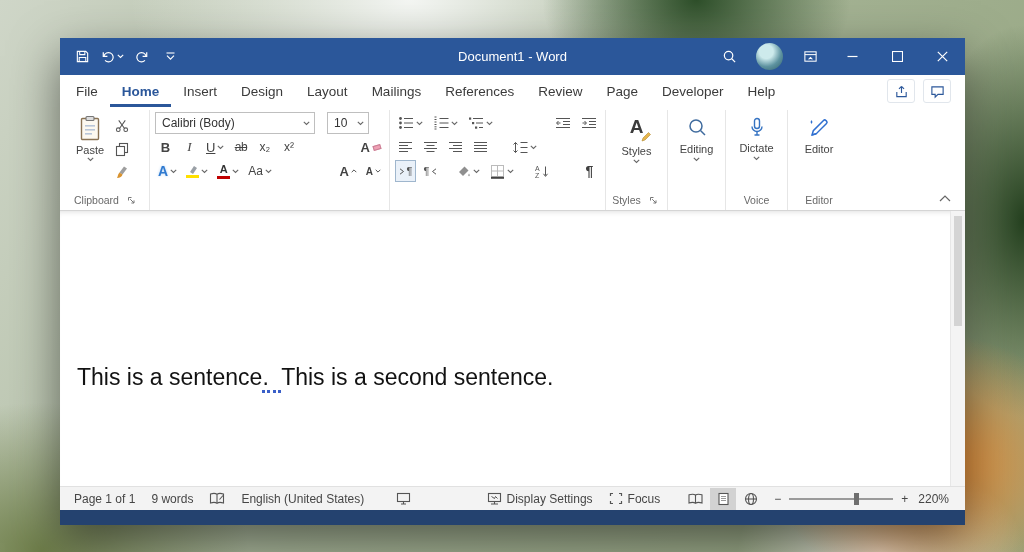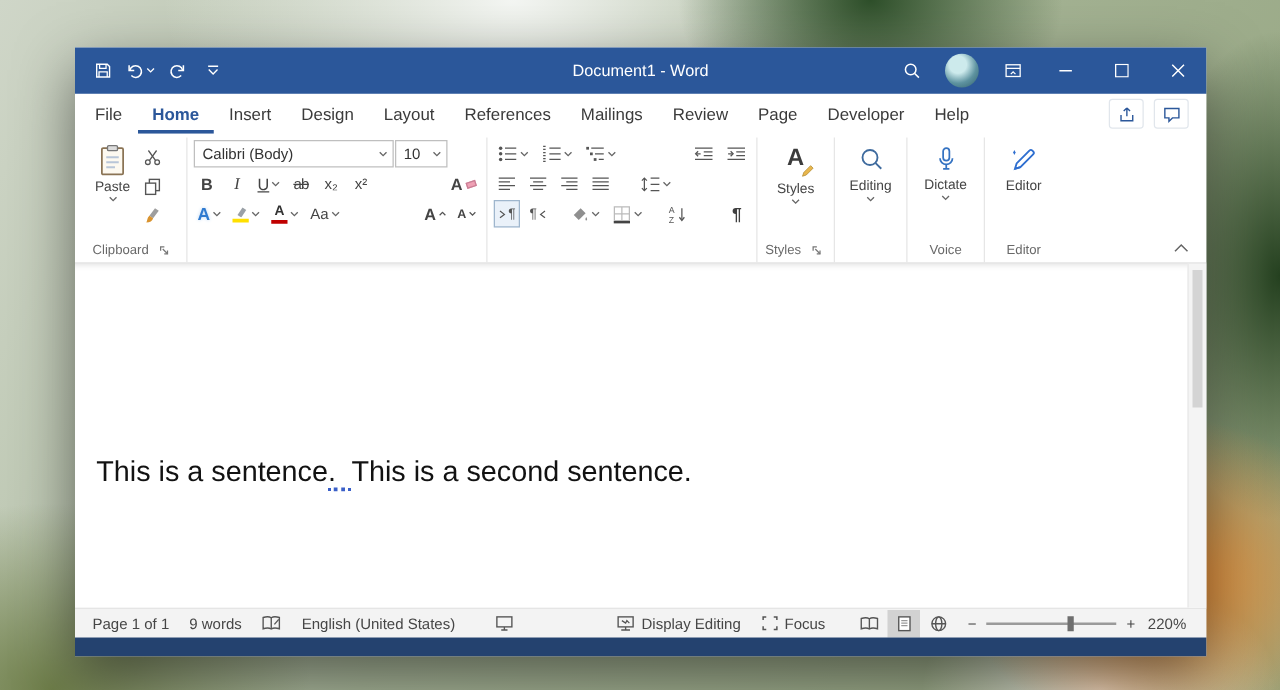--- a/index.html
+++ b/index.html
@@ -166,22 +166,22 @@
       </button>
     </div>
   </div>
 
   <div class="tabrow">
     <button class="tab">File</button>
     <button class="tab active">Home</button>
     <button class="tab">Insert</button>
     <button class="tab">Design</button>
     <button class="tab">Layout</button>
+    <button class="tab">Mailings</button>
     <button class="tab">References</button>
-    <button class="tab">Mailings</button>
     <button class="tab">Review</button>
     <button class="tab">Page</button>
     <button class="tab">Developer</button>
     <button class="tab">Help</button>
     <div class="tabrow-right">
       <button class="mini-frame">
         <svg width="15" height="15" viewBox="0 0 16 16">
             <path d="M8 2.5v7M8 2.5L5.3 5.2M8 2.5l2.7 2.7" fill="none" stroke="#2b579a" stroke-width="1.2"></path>
             <path d="M3 8.5v5h10v-5" fill="none" stroke="#2b579a" stroke-width="1.2"></path>
           </svg>
@@ -246,21 +246,21 @@
     </div>
 
     <div class="group" style="width:240px">
       <div class="font-row">
         <div class="combo" style="width:160px">
           <span class="val">Calibri (Body)</span>
           <svg width="7" height="5" viewBox="0 0 7 5">
               <path d="M0.8 0.8L3.5 3.5L6.2 0.8" fill="none" stroke="#666" stroke-width="1.1"></path>
             </svg>
         </div>
-        <div class="combo" style="width:42px;margin-left:1px">
+        <div class="combo" style="width:42px;margin-left:12px">
           <span class="val">10</span>
           <svg width="7" height="5" viewBox="0 0 7 5">
               <path d="M0.8 0.8L3.5 3.5L6.2 0.8" fill="none" stroke="#666" stroke-width="1.1"></path>
             </svg>
         </div>
       </div>
       <div class="font-row" style="gap:3px">
         <button class="gbtn fmt-b">B</button>
         <button class="gbtn fmt-i">I</button>
         <button class="gbtn">
@@ -562,21 +562,21 @@
           <path d="M5 12h5M7.5 9.5V12" stroke="#555" stroke-width="1.1"></path>
         </svg>
     </button>
 
     <button class="sb-item" style="margin-left:auto">
       <svg width="15" height="13" viewBox="0 0 15 13">
           <rect x="1.5" y="1.5" width="12" height="8" fill="none" stroke="#555" stroke-width="1.1"></rect>
           <path d="M4 12h7M7.5 9.5V12" stroke="#555" stroke-width="1.1"></path>
           <path d="M4.5 4.5l3 2 1-2 2 2" fill="none" stroke="#555"></path>
         </svg>
-      <span>Display Editing</span>
+      <span>Display Settings</span>
     </button>
     <button class="sb-item">
       <svg width="14" height="13" viewBox="0 0 14 13">
           <path d="M1.5 4V1.5H4M10 1.5h2.5V4M12.5 9v2.5H10M4 11.5H1.5V9" fill="none" stroke="#555" stroke-width="1.2"></path>
         </svg>
       <span>Focus</span>
     </button>
 
     <div style="display:flex;align-items:center;gap:2px;margin-left:14px">
       <button class="view-btn">

